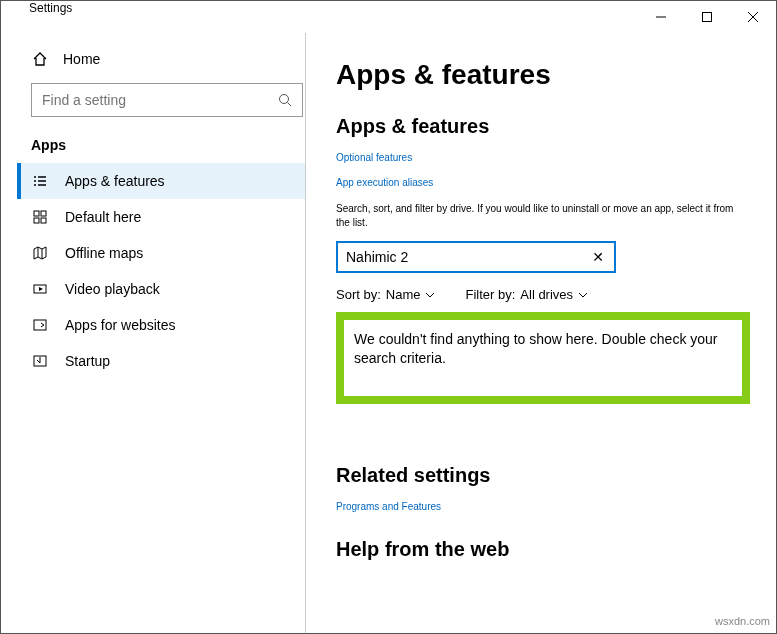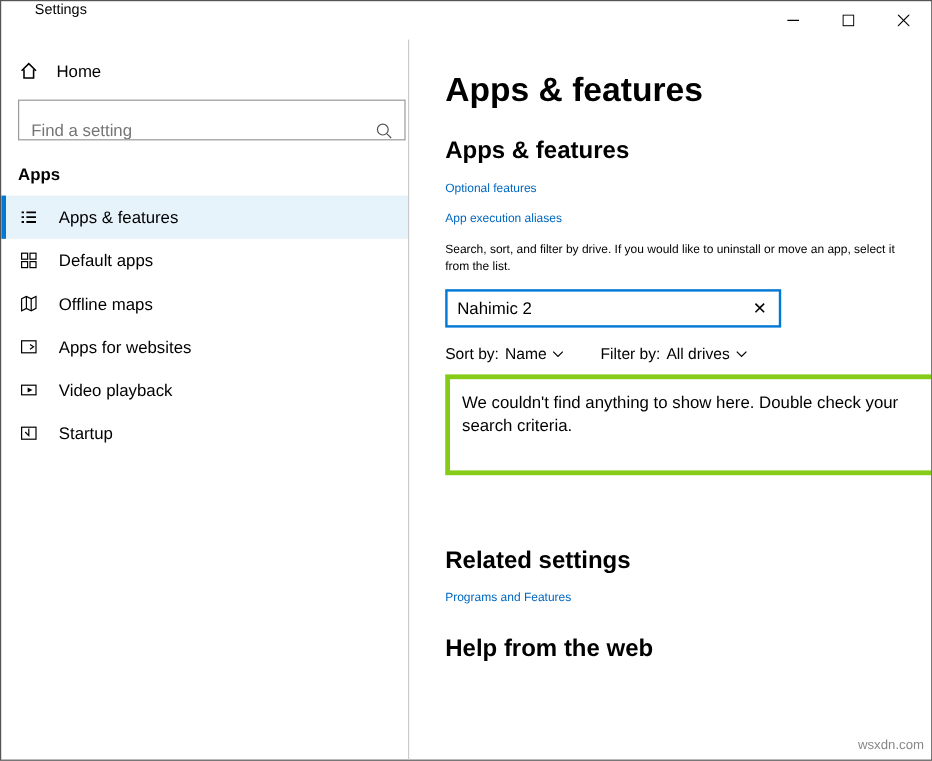--- a/index.html
+++ b/index.html
@@ -1,40 +1,40 @@
 <!DOCTYPE html>
 <html><head>
   <meta charset="utf-8">
   <style>
     * { box-sizing: border-box; margin: 0; padding: 0; font-family: "Segoe UI", sans-serif; }
     body { width: 777px; height: 634px; background: #fff; overflow: hidden; border: 1px solid #555; position: relative; }
     .titlebar { height: 32px; display: flex; align-items: flex-start; padding-left: 28px; font-size: 12px; }
     .titlebar-title { flex: 1; }
     .winctl { width: 46px; height: 32px; display: flex; align-items: center; justify-content: center; font-size: 13px; }
     .content { display: flex; height: calc(634px - 32px); }
-    .sidebar { width: 340px; border-right: 1px solid #ccc; padding: 10px 0 0 0; position: relative; }
+    .sidebar { width: 305px; border-right: 1px solid #ccc; padding: 10px 0 0 16px; position: relative; }
     .home-row { display: flex; align-items: center; gap: 14px; padding: 8px 14px; font-size: 14px; }
-    .search-box { margin: 8px 2px 14px 14px; height: 34px; border: 1px solid #999; display: flex; align-items: flex-end; padding: 0 10px; }
+    .search-box { margin: 8px 2px 14px 14px; height: 34px; border: 1px solid #999; display: flex; align-items: center; padding: 0 10px; }
     .search-box input { flex: 1; border: none; outline: none; font-size: 14px; background: transparent; }
     .section-label { font-size: 14px; font-weight: 600; padding: 6px 14px 10px 14px; }
     .nav-item { display: flex; align-items: center; gap: 16px; padding: 10px 14px 10px 14px; font-size: 14px; position: relative; }
     .nav-item.active { background: #e6f3fb; }
     .nav-item.active::before { content: ""; position: absolute; left: 0; top: 0; bottom: 0; width: 4px; background: #0078d4; }
     .icon { width: 18px; display: flex; align-items: center; justify-content: center; }
     .main { flex: 1; padding: 26px 26px 0 30px; overflow: hidden; }
     h1 { font-size: 28px; font-weight: 600; margin-bottom: 24px; }
     h2 { font-size: 20px; font-weight: 600; margin-bottom: 14px; }
     .link { color: #0067c0; font-size: 10px; margin-bottom: 14px; display: block; cursor: pointer; }
     .desc { font-size: 10px; margin-bottom: 12px; line-height: 1.35; }
     .app-search { width: 280px; height: 32px; border: 2px solid #0078d4; display: flex; align-items: center; padding: 0 8px; margin-bottom: 14px; }
     .app-search input { flex: 1; border: none; outline: none; font-size: 14px; }
     .close-x { font-size: 14px; cursor: pointer; padding: 0 2px; }
     .sort-filter { display: flex; gap: 30px; font-size: 13px; margin-bottom: 10px; }
     .sf { display: flex; align-items: center; gap: 5px; }
-    .empty-box { border: 4px solid #84cc16; padding: 10px 14px 28px 10px; font-size: 14px; line-height: 1.35; width: 414px; margin-bottom: 60px; }
+    .empty-box { border: 8px solid #84cc16; padding: 10px 14px 28px 10px; font-size: 14px; line-height: 1.35; width: 414px; margin-bottom: 60px; }
     .watermark { position: absolute; right: 6px; bottom: 6px; font-size: 11px; color: #888; }
     svg { display: block; }
   </style>
 </head>
 <body>
 
 <div class="titlebar">
   <span>Settings</span>
   <span class="titlebar-title"></span>
   <div class="winctl">
@@ -91,49 +91,49 @@
     </div>
     <div class="nav-item">
       <span class="icon">
         <svg width="16" height="16" viewBox="0 0 16 16">
             <rect x="2" y="2" width="5" height="5" fill="none" stroke="#000"></rect>
             <rect x="9" y="2" width="5" height="5" fill="none" stroke="#000"></rect>
             <rect x="2" y="9" width="5" height="5" fill="none" stroke="#000"></rect>
             <rect x="9" y="9" width="5" height="5" fill="none" stroke="#000"></rect>
           </svg>
       </span>
-      <span>Default apps</span>
+      <span>Default here</span>
     </div>
     <div class="nav-item">
       <span class="icon">
         <svg width="16" height="16" viewBox="0 0 16 16">
             <path d="M2 4 L6 2 L10 4 L14 2 V12 L10 14 L6 12 L2 14 Z" fill="none" stroke="#000"></path>
             <line x1="6" y1="2" x2="6" y2="12" stroke="#000"></line>
             <line x1="10" y1="4" x2="10" y2="14" stroke="#000"></line>
           </svg>
       </span>
       <span>Offline maps</span>
     </div>
     <div class="nav-item">
       <span class="icon">
         <svg width="16" height="16" viewBox="0 0 16 16">
+            <rect x="2" y="4" width="12" height="8" fill="none" stroke="#000"></rect>
+            <polygon points="7,6 11,8 7,10" fill="#000"></polygon>
+          </svg>
+      </span>
+      <span>Video playback</span>
+    </div>
+    <div class="nav-item">
+      <span class="icon">
+        <svg width="16" height="16" viewBox="0 0 16 16">
             <rect x="2" y="3" width="12" height="10" fill="none" stroke="#000"></rect>
             <polyline points="9,6 12,8 9,10" fill="none" stroke="#000"></polyline>
           </svg>
       </span>
       <span>Apps for websites</span>
-    </div>
-    <div class="nav-item">
-      <span class="icon">
-        <svg width="16" height="16" viewBox="0 0 16 16">
-            <rect x="2" y="4" width="12" height="8" fill="none" stroke="#000"></rect>
-            <polygon points="7,6 11,8 7,10" fill="#000"></polygon>
-          </svg>
-      </span>
-      <span>Video playback</span>
     </div>
     <div class="nav-item">
       <span class="icon">
         <svg width="16" height="16" viewBox="0 0 16 16">
             <rect x="2" y="3" width="12" height="10" fill="none" stroke="#000"></rect>
             <polyline points="5,7 8,10 8,4" fill="none" stroke="#000"></polyline>
           </svg>
       </span>
       <span>Startup</span>
     </div>

